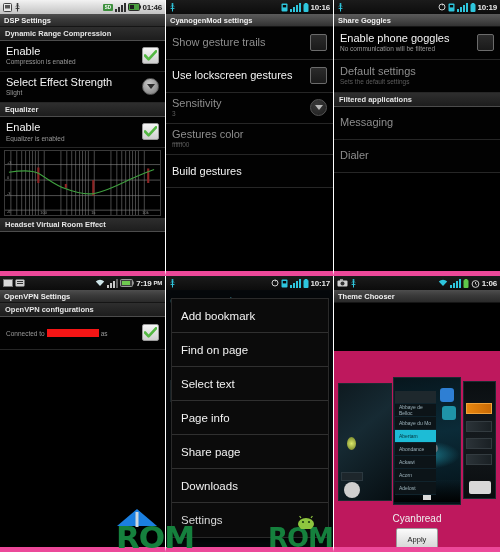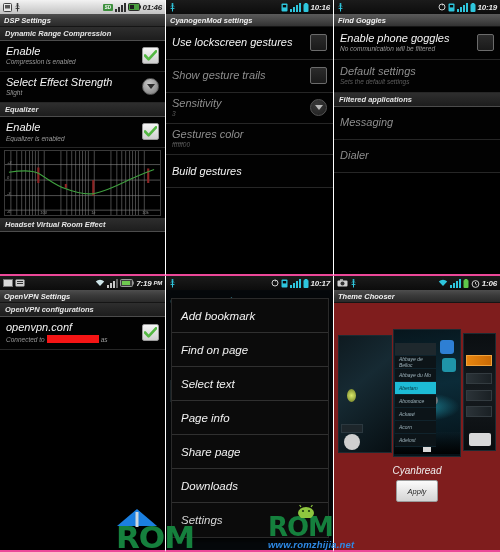--- a/index.html
+++ b/index.html
@@ -15,22 +15,21 @@
     display: grid;
     grid-template-columns: 166px 168px 166px;
     grid-template-rows: 276px 276px;
     background: #ffffff;
   }
   .panel {
     position: relative;
     overflow: hidden;
     background: #000;
     border-right: 1px solid #ffffff;
-    border-bottom: 2px solid #ec4899;
-    font-style: italic;
+    border-bottom: 5px solid #ec4899;
   }
   .panel:nth-child(3n) { border-right: none; }
 
   
   .statusbar {
     height: 14px;
     display: flex;
     align-items: center;
     padding: 0 3px;
     font-size: 8px;
@@ -188,21 +187,21 @@
   }
   .menu-item.hl {
     background: linear-gradient(to bottom,#3fd6ea,#22c2da);
     color: #08343b;
     border-bottom: 1px solid #1aa9c0;
     height: 32px;
   }
   .menu-item.last { border-bottom: none; color:#d8d8d8; }
 
   
-  .theme-stage { position: absolute; inset: 27px 0 0 0; background: #7f1d1d; overflow: hidden; }
+  .theme-stage { position: absolute; inset: 27px 0 0 0; background: #be185d; overflow: hidden; margin-top: 48px; }
   .tc-img { position: absolute; left: 4px; top: 26px; right: 4px; height: 128px; }
   .tc-pane { position: absolute; border:1px solid #1d2a31; }
   .tc-left   { left: 0; top: 6px; width: 34%; bottom: 4px; background: linear-gradient(140deg,#0e1a20 0%,#162a33 40%,#070f13 100%); }
   .tc-mid    { left: 35%; top: 0; width: 43%; bottom: 0; background: linear-gradient(170deg,#07161d 0%,#0b2b38 45%,#041016 100%); }
   .tc-right  { left: 79%; top: 4px; right: 0; bottom: 6px; background: linear-gradient(180deg,#0a0e11,#151a1e 50%,#090c0e); }
   .tc-list { position: absolute; left: 36%; top: 14px; width: 26%; }
   .tc-li { height: 13px; font-size: 5px; color: #9db2bb; display:flex; align-items:center; padding-left:4px; border-bottom:1px solid #10232c; background:#0c1418; }
   .tc-li.sel { background: #1dbcd6; color: #04333c; }
   .tc-li.hdr { background:#1e282d; color:#7d8e96; }
   .tc-glow { position:absolute; left:35%; bottom:28%; width:43%; height:22%; background: radial-gradient(ellipse at center, rgba(40,190,215,.55), rgba(0,0,0,0) 70%); }
@@ -422,28 +421,28 @@
             </svg>
         </span>
         <span class="sb-time">10:16</span>
       </span>
     </div>
 
     <div class="titlebar lighter">CyanogenMod settings</div>
 
     <div class="row tall">
       <div class="txt">
+        <div class="t1 dim">Show gesture trails</div>
+      </div>
+      <div class="cbx off"></div>
+    </div>
+
+    <div class="row tall">
+      <div class="txt">
         <div class="t1">Use lockscreen gestures</div>
-      </div>
-      <div class="cbx off"></div>
-    </div>
-
-    <div class="row tall">
-      <div class="txt">
-        <div class="t1 dim">Show gesture trails</div>
       </div>
       <div class="cbx off"></div>
     </div>
 
     <div class="row">
       <div class="txt">
         <div class="t1 dim">Sensitivity</div>
         <div class="t2 dimmer">3</div>
       </div>
       <div class="drop ghost">
@@ -499,21 +498,21 @@
         <span class="sb-ico">
           <svg width="6" height="9" viewBox="0 0 6 9">
               <rect x="1.6" y="0" width="2.8" height="1" fill="#2ec6dd"></rect>
               <rect x="0.5" y="1" width="5" height="8" rx="1" fill="#2ec6dd"></rect>
             </svg>
         </span>
         <span class="sb-time">10:19</span>
       </span>
     </div>
 
-    <div class="titlebar lighter">Find Goggles</div>
+    <div class="titlebar lighter">Share Goggles</div>
 
     <div class="row tall">
       <div class="txt">
         <div class="t1">Enable phone goggles</div>
         <div class="t2">No communication will be filtered</div>
       </div>
       <div class="cbx off"></div>
     </div>
 
     <div class="row tall">
@@ -580,21 +579,20 @@
       </span>
     </div>
 
     <div class="titlebar">OpenVPN Settings</div>
 
 
     <div class="seclabel">OpenVPN configurations</div>
 
     <div class="row tall">
       <div class="txt">
-        <div class="t1">openvpn.conf</div>
         <div class="t2">
           <span>Connected to</span><span class="redact" style="width:52px;"></span><span>as</span>
         </div>
       </div>
       <div class="cbx">
         <svg width="13" height="11" viewBox="0 0 13 11">
             <path d="M1 5.5 L4.6 9.4 L12 1.3" stroke="#53b742" stroke-width="2.6" fill="none" stroke-linecap="round" stroke-linejoin="round"></path>
           </svg>
       </div>
     </div>
@@ -771,16 +769,15 @@
   <div class="wm wm-right">
     <svg width="24" height="14" viewBox="0 0 24 14" style="position:absolute;left:26px;top:-12px;">
       <ellipse cx="12" cy="9" rx="8" ry="6" fill="#8ec63f"></ellipse>
       <circle cx="9" cy="7" r="1.1" fill="#1b3b10"></circle>
         <circle cx="15" cy="7" r="1.1" fill="#1b3b10"></circle>
       <path d="M7 3 L5.6 1M17 3 L18.4 1" stroke="#8ec63f" stroke-width="1.2"></path>
     </svg>
     <div style="display:flex;align-items:flex-end;gap:2px;">
       <span class="wm-rom wm-mid">ROM</span>
     </div>
-    <div class="wm-url">www.romzhijia.net</div>
   </div>
 
 </div>
 
 </body></html>

